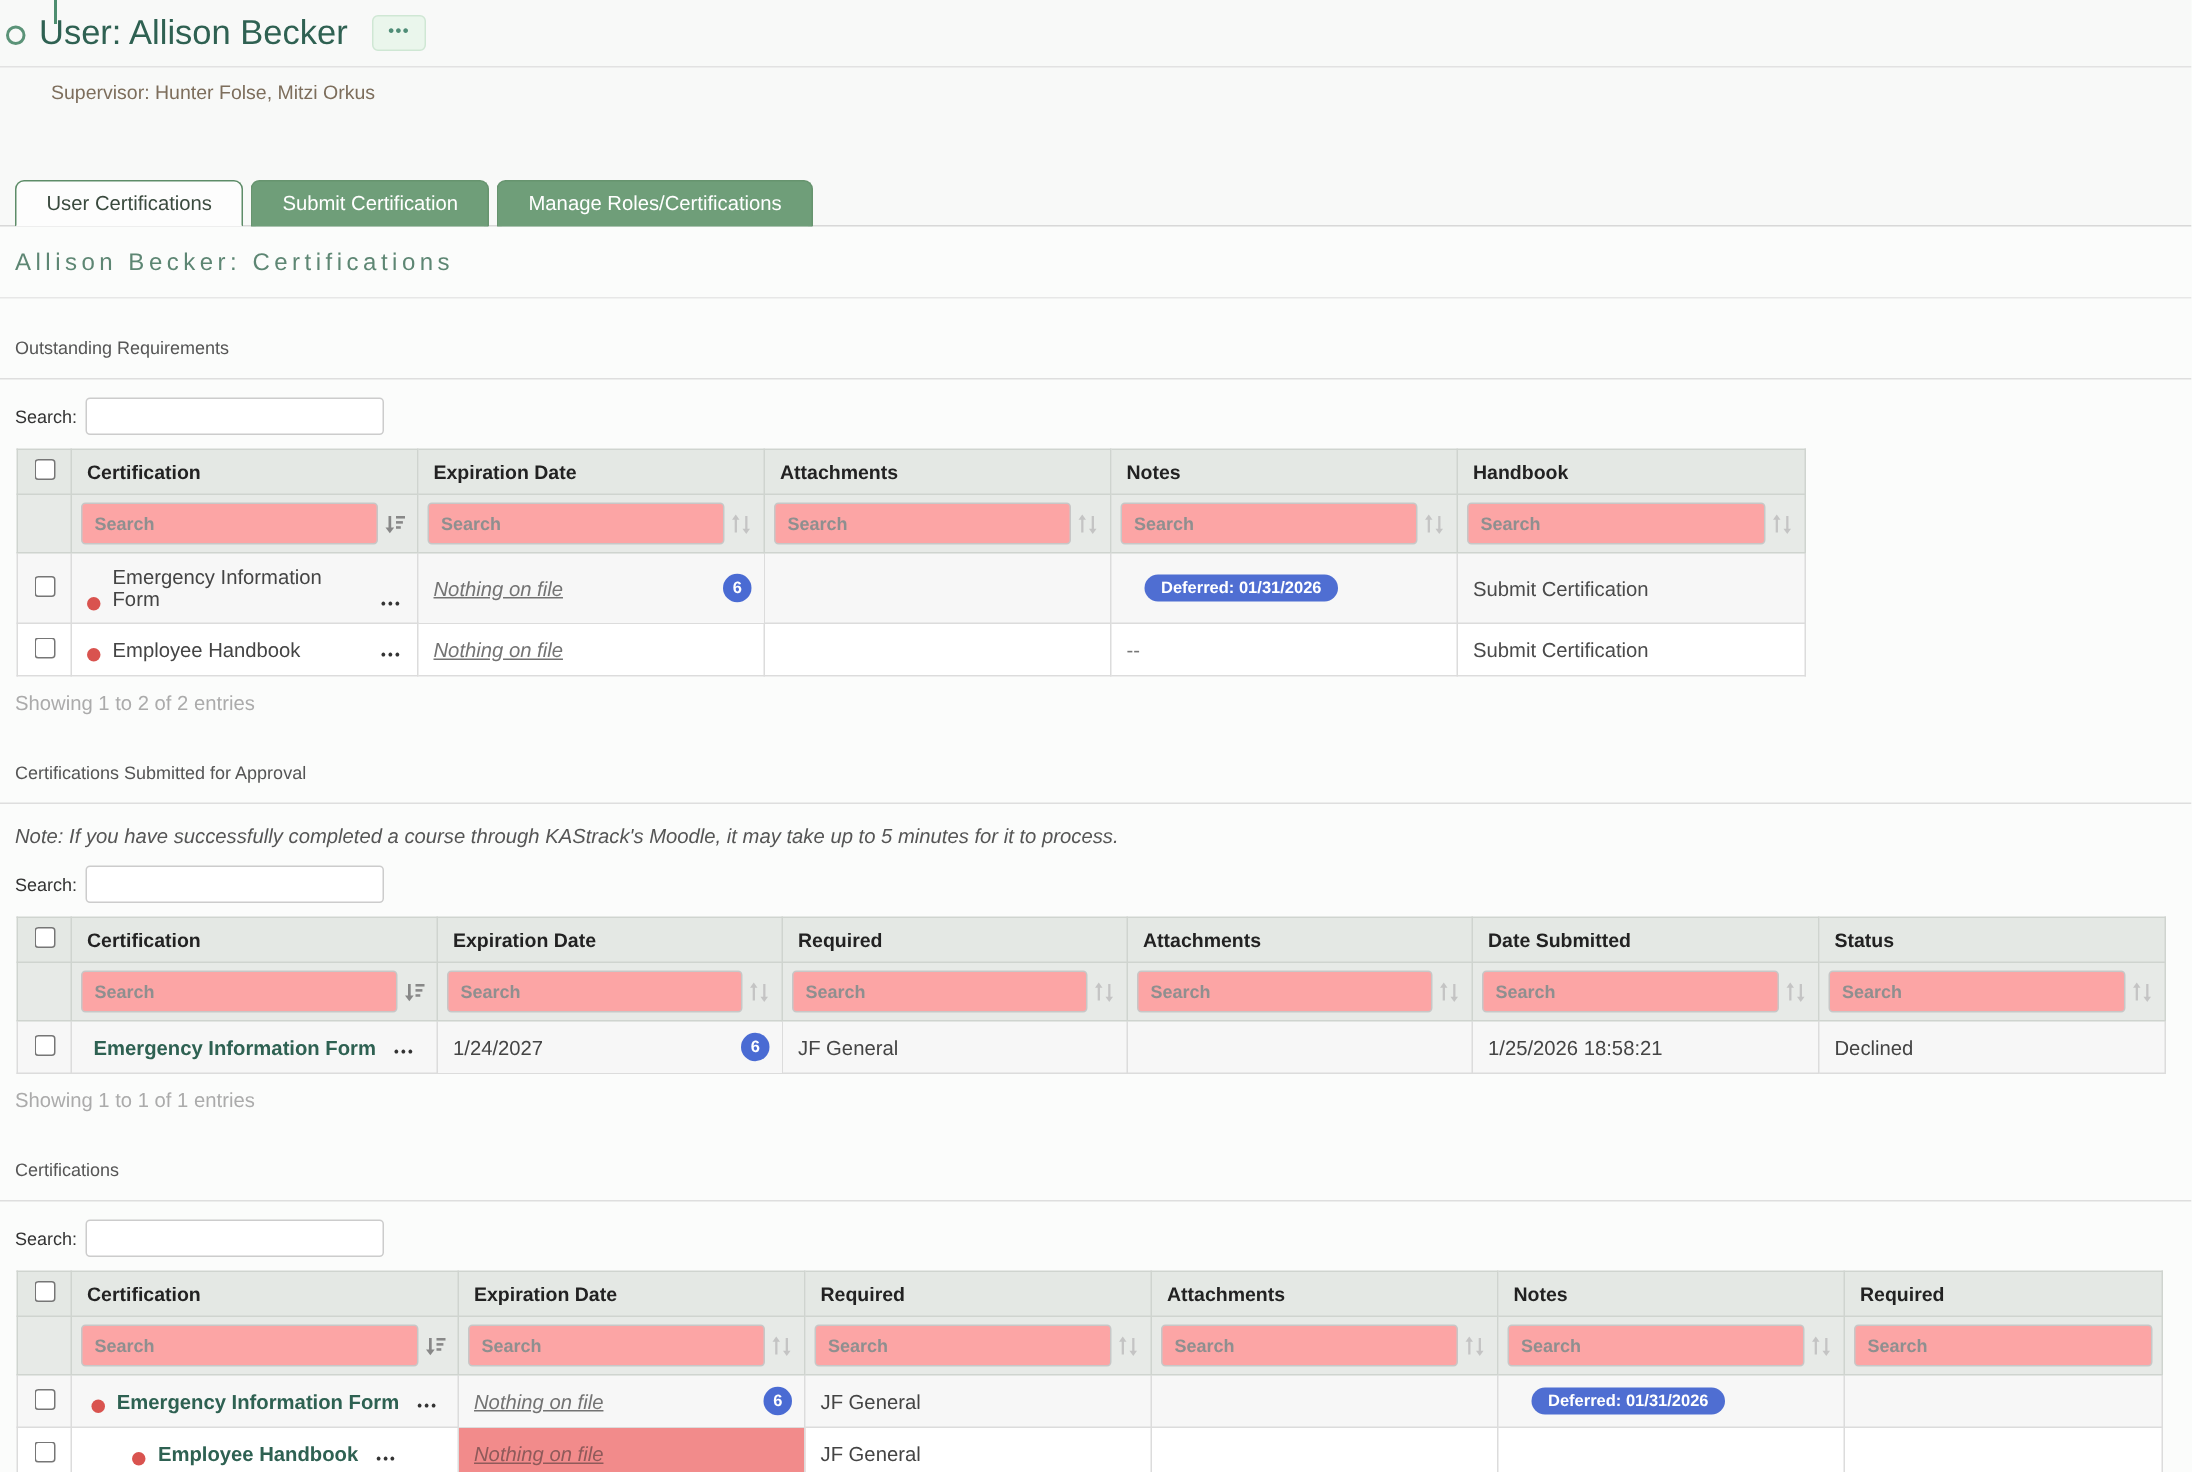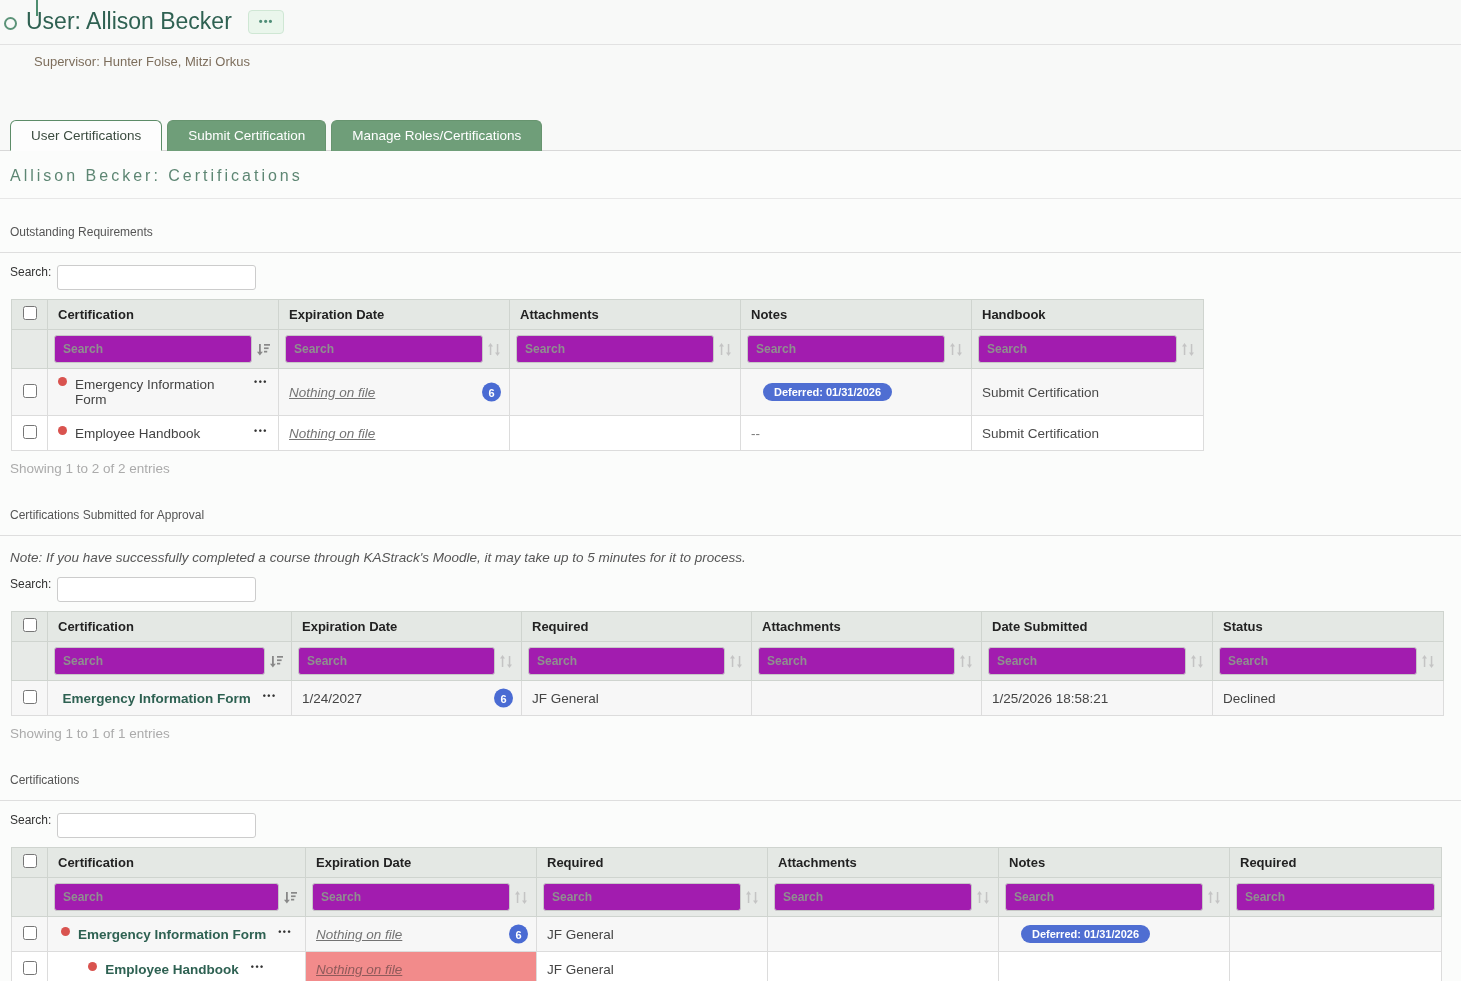--- a/index.html
+++ b/index.html
@@ -34,46 +34,46 @@
   .content { padding: 0 0 10px 0; }
   .page-subtitle {
     color: #5d8673; font-size: 16px; letter-spacing: 3px; padding: 16px 10px 13px;
     border-bottom: 1px solid #e7e7e7;
   }
   .section-heading {
     color: #555; font-size: 12px; font-weight: 400; margin: 26px 0 0;
     padding: 0 10px 13px; border-bottom: 1px solid #dedede;
   }
   .note-line { font-style: italic; color: #555; font-size: 13.5px; padding: 14px 10px 0; }
-  .search-bar { display: flex; gap: 6px; padding: 12px 10px 9px; }
+  .search-bar { display: flex; align-items: center; gap: 6px; padding: 12px 10px 9px; }
   .search-bar label { font-size: 12px; color: #333; }
   .search-bar input {
     width: 199px; height: 25px; border: 1px solid #ccc; border-radius: 3px;
     padding: 0 7px; font-size: 12px; background: #fff;
   }
   .footer-info { color: #ababab; font-size: 13.5px; padding: 10px 10px 6px; }
   
   table { border-collapse: collapse; background: #fff; margin-left: 11px; table-layout: fixed; }
   th, td { border: 1px solid #dcdcdc; vertical-align: middle; }
   thead th { background: #e4e8e4; text-align: left; padding: 7px 10px; font-size: 13px; color: #222; border-color: #cfd4cf; }
   thead th.chk { text-align: center; }
   tr.search-row td { background: #e7eae7; padding: 5px 6px; border-color: #cfd4cf; }
   .cell-search { position: relative; display: flex; align-items: center; gap: 4px; }
   .cell-search input {
     flex: 1; height: 28px; border: 1px solid #c7c7c7; border-radius: 3px;
-    padding: 0 8px; font-size: 12px; font-weight: bold; background: #a21caf; min-width: 0;
+    padding: 0 8px; font-size: 12px; font-weight: bold; background: #fca5a5; min-width: 0;
   }
   .cell-search input::placeholder { color: #8f8f8f; font-weight: bold; }
   .sort-icon { flex: 0 0 16px; display: inline-flex; }
   tbody td { padding: 8px 10px; font-size: 13.5px; color: #444; height: 35px; }
   tbody tr.odd td { background: #f7f7f7; }
   tbody tr.even td { background: #ffffff; }
   td.chk, th.chk { text-align: center; padding: 6px 4px; }
   input[type="checkbox"] { width: 14px; height: 14px; cursor: pointer; }
-  .cert-cell { display: flex; align-items: flex-start; gap: 8px; }
+  .cert-cell { display: flex; align-items: flex-end; gap: 8px; }
   .cert-cell.centered { justify-content: center; }
   .cert-name { color: #444; }
   .cert-name.bold-green { color: #2e6152; font-weight: bold; }
   .dot { width: 9px; height: 9px; border-radius: 50%; flex: 0 0 9px; }
   .dot.red { background: #d9534f; }
   .row-menu { margin-left: auto; color: #333; font-size: 9px; font-weight: bold; letter-spacing: 1.5px; cursor: pointer; }
   .cert-cell.centered .row-menu { margin-left: 4px; }
   .nothing { font-style: italic; color: #737373; text-decoration: underline; }
   .exp-cell { position: relative; }
   .count-badge {

